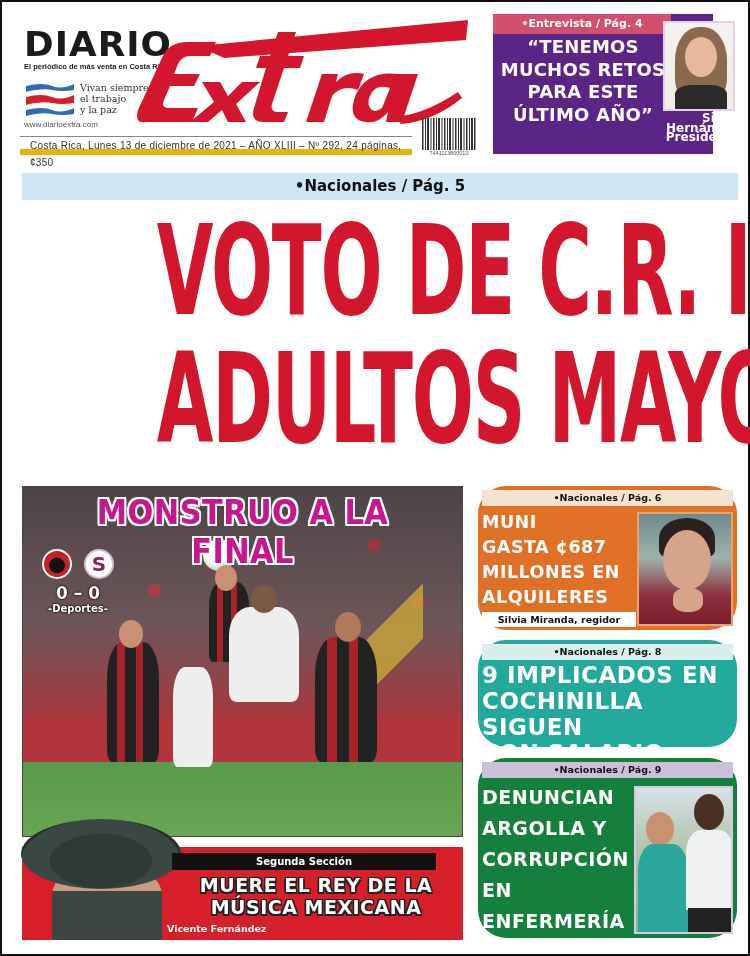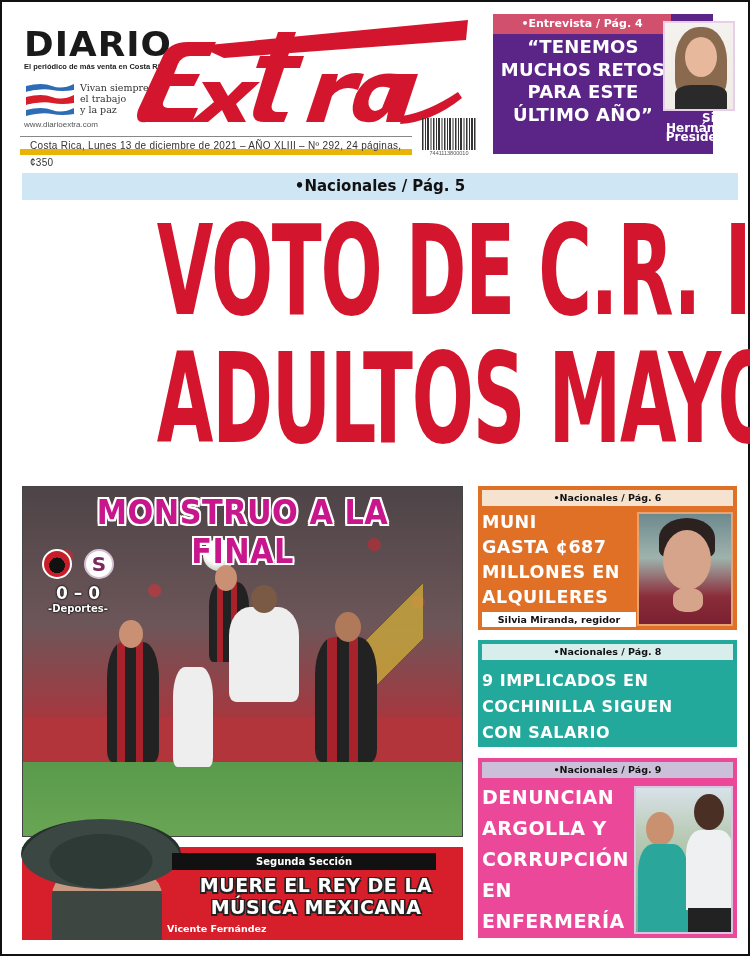--- a/index.html
+++ b/index.html
@@ -61,36 +61,36 @@
   
   .segunda { position: absolute; left: 20px; top: 845px; width: 441px; height: 93px; background: #d61f2b; overflow: visible; }
   .sombrero { position: absolute; left: -1px; top: -28px; width: 160px; height: 70px; border-radius: 50%; background: radial-gradient(ellipse at 50% 60%, #2d3a36 0 45%, #3b4743 46% 70%, #26312d 71%); }
   .singer { position: absolute; left: 30px; top: 18px; width: 110px; height: 75px; background: linear-gradient(180deg, #c99a82 0 35%, #3d4640 35%); border-radius: 40% 40% 0 0; }
   .segunda-kicker { position: absolute; left: 150px; top: 6px; width: 264px; height: 17px; background: #111; color: #fff; font-family: "DejaVu Sans", sans-serif; font-weight: bold; font-size: 10px; text-align: center; line-height: 17px; }
   .segunda-title { position: absolute; left: 152px; top: 27px; width: 284px; text-align: center; color: #fff; font-family: "DejaVu Sans", sans-serif; font-weight: 700; font-size: 19px; line-height: 22px;
     text-shadow: -1.5px -1.5px 0 #222, 1.5px -1.5px 0 #222, -1.5px 1.5px 0 #222, 1.5px 1.5px 0 #222; letter-spacing: 0.5px; }
   .segunda-caption { position: absolute; left: 145px; top: 76px; color: #fff; font-family: "DejaVu Sans", sans-serif; font-weight: bold; font-size: 9.5px; }
 
   
-  .box { position: absolute; left: 476px; width: 259px; }
+  .box { position: absolute; left: 476px; width: 259px; border-radius: 28px; }
   .box-kicker { position: absolute; left: 4px; top: 4px; right: 4px; height: 16px; font-family: "DejaVu Sans", sans-serif; font-weight: bold; font-size: 9.5px; text-align: center; line-height: 16px; color: #111; }
   .box-title { position: absolute; color: #fff; font-family: "DejaVu Sans", sans-serif; font-weight: 900; letter-spacing: 0.5px; }
   .box-photo { position: absolute; overflow: hidden; }
 
   .muni { top: 484px; height: 144px; background: #e07026; }
   .muni .box-kicker { background: #f6e3cf; }
   .muni .box-title { left: 4px; top: 24px; width: 154px; font-size: 17.5px; line-height: 25px; }
   .muni .box-photo { left: 159px; top: 26px; width: 96px; height: 114px; border: 2px solid #e8a370; background: linear-gradient(180deg, #6e8a8e 0%, #9eb3ad 40%, #8b2d3a 75%, #7a2030 100%); }
   .muni-caption { position: absolute; left: 4px; top: 126px; width: 154px; height: 15px; background: #fff; color: #111; font-family: "DejaVu Sans", sans-serif; font-weight: bold; font-size: 9.5px; line-height: 15px; text-align: center; }
 
   .cochinilla { top: 638px; height: 107px; background: #23a99c; }
   .cochinilla .box-kicker { background: #d7eeec; }
-  .cochinilla .box-title { left: 4px; top: 28px; width: 251px; font-size: 16px; line-height: 26px; }
-
-  .enfermeria { top: 756px; height: 180px; background: #ec4899; }
+  .cochinilla .box-title { left: 4px; top: 22px; width: 251px; font-size: 23px; line-height: 26px; }
+
+  .enfermeria { top: 756px; height: 180px; background: #15803d; }
   .enfermeria .box-kicker { background: #cbbfd9; }
   .enfermeria .box-title { left: 4px; top: 24px; width: 150px; font-size: 19px; line-height: 31px; }
   .enfermeria .box-photo { left: 156px; top: 28px; width: 99px; height: 148px; border: 2px solid #d8c6e2; background: linear-gradient(180deg, #d8e2e9 0%, #b7c9b2 35%, #7cb29a 100%); }
 
   .face { position: absolute; border-radius: 50%; }
   .shirt { position: absolute; border-radius: 30% 30% 0 0; }
 </style>
 </head>
 <body>
 

